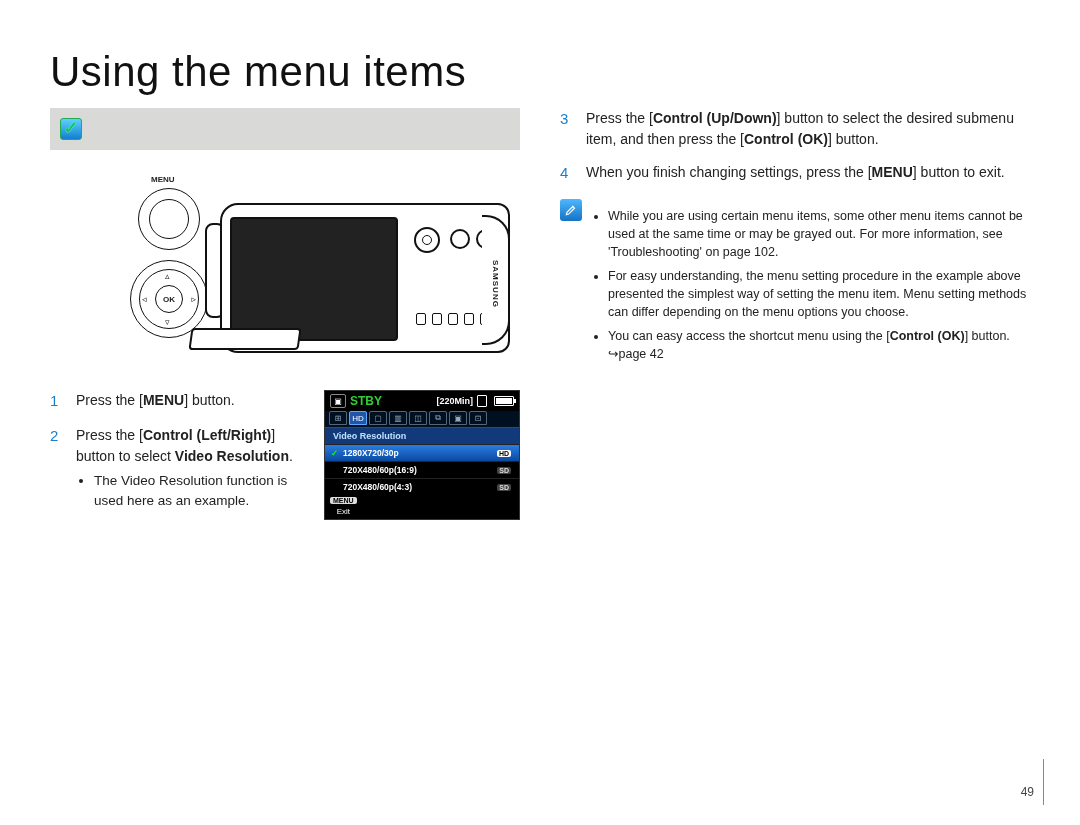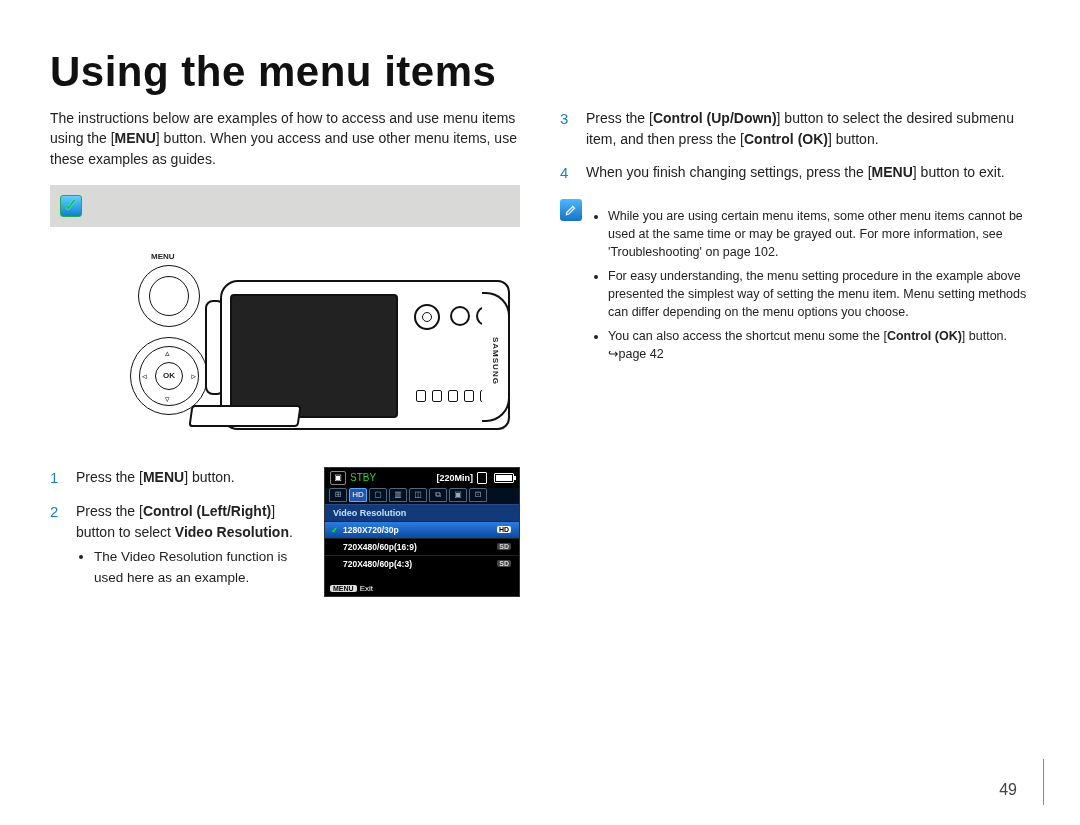--- a/index.html
+++ b/index.html
@@ -2,21 +2,21 @@
 <html><head>
 <meta charset="utf-8">
 <style>
   * { box-sizing: border-box; margin: 0; padding: 0; }
   html, body { width: 1080px; height: 825px; background: #fff; font-family: Arial, Helvetica, sans-serif; color: #222; }
   .page {
     width: 1080px; height: 825px; position: relative; background: #fff;
     padding: 48px 50px 28px 50px;
   }
   .page-title {
-    font-size: 42px; font-weight: 700; letter-spacing: 0.5px; color: #111;
+    font-size: 42px; font-weight: 400; letter-spacing: 0.5px; color: #111;
     margin-bottom: 12px; font-family: "Helvetica Neue", Arial, sans-serif;
   }
   .columns { display: flex; gap: 40px; }
   .col { flex: 1 1 50%; }
   .section-heading {
     color: #1a7fc9; font-size: 20px; letter-spacing: 2px; font-weight: 400;
     margin-bottom: 12px;
   }
   .intro { font-size: 14px; line-height: 1.45; margin-bottom: 16px; }
   .note-box {
@@ -101,70 +101,67 @@
   .left-steps-text { flex: 1; }
 
   
   .lcd {
     width: 196px; height: 130px; background:#000; flex:0 0 196px;
     border:1px solid #333; font-size:9px; color:#fff; position:relative;
     font-family: Arial, sans-serif;
   }
   .lcd-top{display:flex;align-items:center;gap:4px;padding:3px 5px;}
   .lcd-rec{width:16px;height:14px;border:1px solid #888;border-radius:2px;display:flex;align-items:center;justify-content:center;font-size:8px;}
-  .lcd-stby{color:#3c3;font-weight:normal;font-size:10px;}
+  .lcd-stby{color:#3c3;font-weight:bold;font-size:12px;}
   .lcd-time{margin-left:auto;font-weight:bold;}
   .lcd-batt{width:20px;height:10px;border:1px solid #fff;border-radius:1px;margin-left:3px;position:relative;}
   .lcd-batt::after{content:"";position:absolute;right:-3px;top:2px;width:2px;height:4px;background:#fff;}
   .lcd-batt-fill{position:absolute;inset:1px;background:#fff;}
   .lcd-tabrow{display:flex;gap:2px;padding:0 4px 2px;border-bottom:1px solid #2a4a80;background:#001020;}
   .lcd-tab{width:18px;height:14px;border:1px solid #567;border-radius:2px 2px 0 0;display:flex;align-items:center;justify-content:center;font-size:8px;color:#9ab;}
   .lcd-tab.active{background:#2255aa;border-color:#5af;color:#fff;}
   .lcd-header{background:#123a7a;color:#bfe0ff;font-weight:bold;padding:3px 8px;font-size:9px;}
   .lcd-row{display:flex;align-items:center;padding:3px 8px 3px 18px;font-size:8.5px;font-weight:bold;justify-content:space-between;border-top:1px solid #222;}
   .lcd-row.sel{background:linear-gradient(#2a7de0,#0a4aa0);color:#fff;}
   .lcd-row.sel::before{content:"✓";position:absolute;left:6px;color:#0f0;}
   .lcd-row{position:relative;}
   .lcd-sd{font-size:7px;background:#444;border-radius:2px;padding:0 2px;color:#ddd;}
   .lcd-hd{font-size:7px;background:#fff;color:#000;border-radius:2px;padding:0 2px;}
-  .lcd-footer{position:absolute;bottom:3px;left:5px;display:flex;align-items:center;gap:3px;font-size:8px;}
+  .lcd-footer{position:absolute;bottom:3px;left:5px;display:flex;align-items:center;gap:3px;font-size:8px;flex-direction:column;}
   .lcd-menu-pill{background:#ddd;color:#000;border-radius:2px;padding:0 3px;font-weight:bold;font-size:7px;}
 
   
   .tip-box { display:flex; gap:10px; font-size:12.5px; line-height:1.45; margin-top:14px;}
   .tip-icon {
     width:22px;height:22px;flex:0 0 22px;border-radius:3px;
     background:linear-gradient(#4db8ff,#1572c4);
     display:flex;align-items:center;justify-content:center;color:#fff;
   }
   .tip-icon svg{width:14px;height:14px;}
   .tip-list{list-style:disc;margin-left:16px;margin-top:8px;}
   .tip-list li{margin-bottom:6px;}
 
   .page-number {
-    position:absolute; bottom:26px; right:63px; font-size:16px; color:#444;
+    position:absolute; bottom:26px; right:46px; font-size:12px; color:#444;
   }
   .page-rule {
     position:absolute; bottom:20px; right:36px; width:1px; height:46px; background:#888;
   }
   b{font-weight:bold;}
 </style>
 </head>
 <body>
 
 <div class="page">
   <h1 class="page-title">Using the menu items</h1>
 
   <div class="columns">
 
     <div class="col">
 
-      <p class="intro">
-        <span>The instructions below are examples of how to access and use menu items using the [</span><b>MENU</b><span>] button. When you access and use other menu items, use these examples as guides.</span>
-      </p>
 
       <div class="note-box">
         <span class="check-icon"></span>
       </div>
 
       <div class="cam-wrap">
         <div class="panel-circle panel-menu">
           <span class="panel-menu-label">MENU</span>
           <div class="panel-menu-inner"></div>
         </div>
@@ -275,21 +272,21 @@
         <span class="tip-icon">
           <svg viewBox="0 0 24 24" fill="none" stroke="#fff" stroke-width="2">
               <path d="M4 20l4-1 10-10-3-3L5 16l-1 4z"></path>
               <path d="M14 5l3 3"></path>
             </svg>
         </span>
         <ul class="tip-list">
           <li>While you are using certain menu items, some other menu items cannot be used at the same time or may be grayed out. For more information, see 'Troubleshooting' on page 102.</li>
           <li>For easy understanding, the menu setting procedure in the example above presented the simplest way of setting the menu item. Menu setting methods can differ depending on the menu options you choose.</li>
           <li>
-            <span>You can also access the shortcut menu some the [</span><b>Control (OK)</b><span>] button. </span><span class="arrow">↪</span><span>page 42</span>
+            <span>You can easy access the shortcut menu using the [</span><b>Control (OK)</b><span>] button. </span><span class="arrow">↪</span><span>page 42</span>
           </li>
         </ul>
       </div>
     </div>
   </div>
 
   <div class="page-rule"></div>
   <div class="page-number">49</div>
 </div>
 

